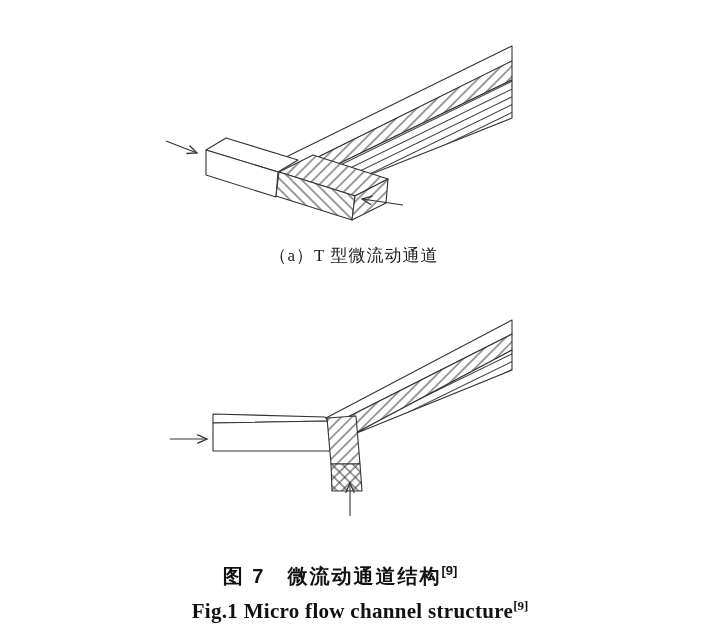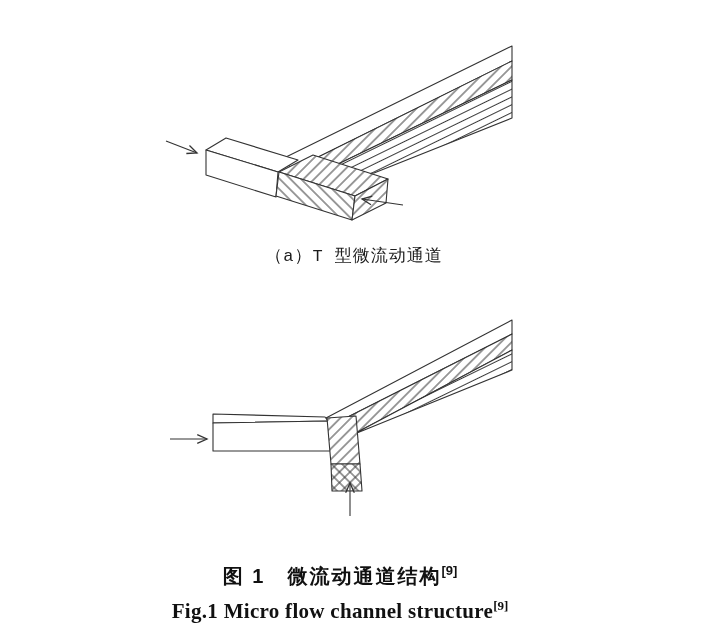--- a/index.html
+++ b/index.html
@@ -14,21 +14,21 @@
   }
   .fig-svg { position: absolute; left: 0; top: 0; }
   .panel-label {
     position: absolute;
     left: 0;
     width: 708px;
     text-align: center;
     font-size: 17px;
     letter-spacing: 1px;
     color: #1c1c1c;
-    font-family: Liberation Mono, monospace;
+    font-family: Liberation Serif, serif;
   }
   #label-a { top: 244px; }
   #label-b { top: 527px; }
   .caption {
     position: absolute;
     left: 0;
     width: 680px;
     text-align: center;
     font-weight: bold;
     color: #111111;
@@ -37,20 +37,21 @@
     top: 563px;
     font-size: 20px;
     letter-spacing: 2px;
     font-family: "Liberation Sans", "DejaVu Sans", sans-serif;
   }
   #caption-en {
     top: 599px;
     font-size: 21px;
     letter-spacing: 0.3px;
     font-family: "Liberation Serif", "DejaVu Serif", serif;
+    margin-left: 20px;
   }
   .sup {
     font-size: 13px;
     vertical-align: super;
     line-height: 0;
     letter-spacing: 0;
   }
 </style>
 </head>
 <body>
@@ -110,16 +111,16 @@
       <path fill="url(#hatchSlash)" d="M327,418 L356,416 L360,464 L331,464 Z"></path>
       <path fill="url(#hatchCross)" d="M331,464 L360,464 L362,491 L332,491 Z"></path>
 
       <line x1="170" y1="439" x2="207" y2="439" marker-end="url(#arrowhead)"></line>
       <line x1="350" y1="516" x2="350" y2="483" marker-end="url(#arrowhead)"></line>
     </g>
   </svg>
 
   <div id="label-a" class="panel-label">（a）T 型微流动通道</div>
 
-  <div id="caption-zh" class="caption"><span>图 1　微流动通道结构</span><span class="sup">[9]</span></div>
+  <div id="caption-zh" class="caption"><span>图 7　微流动通道结构</span><span class="sup">[9]</span></div>
   <div id="caption-en" class="caption"><span>Fig.1 Micro flow channel structure</span><span class="sup">[9]</span></div>
 
 </div>
 
 </body></html>

